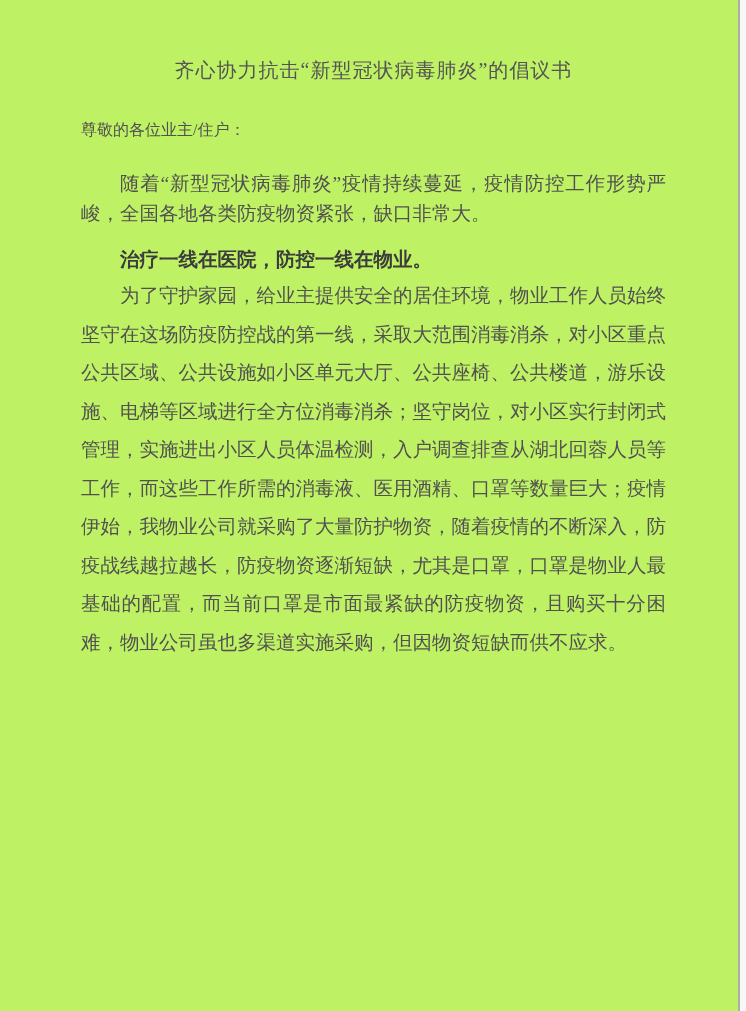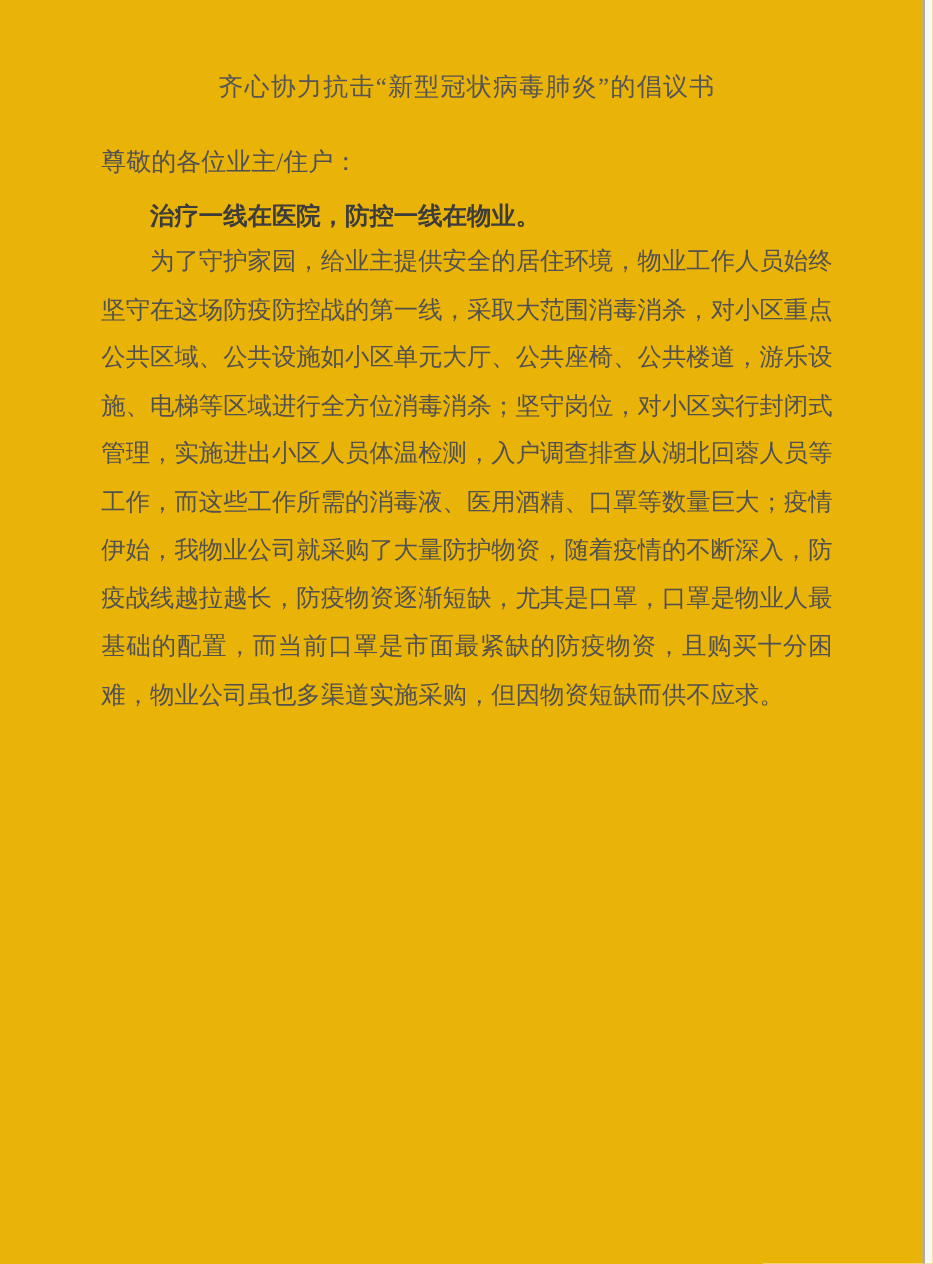--- a/index.html
+++ b/index.html
@@ -4,39 +4,39 @@
 <style>
   html, body {
     margin: 0;
     padding: 0;
     background: #ffffff;
   }
   .page {
     position: relative;
     width: 746px;
     height: 1011px;
-    background: #eab308;
+    background: #bef264;
     overflow: hidden;
     font-family: "Liberation Serif", "DejaVu Serif", serif;
     color: #515151;
     box-sizing: border-box;
     padding: 57px 80px 0 81px;
   }
   .title {
     margin: 0;
     font-size: 20px;
     line-height: 26px;
     font-weight: normal;
     text-align: center;
     letter-spacing: 1px;
     color: #555555;
   }
   .salutation {
     margin: 34px 0 0 0;
-    font-size: 20px;
+    font-size: 16px;
     line-height: 26px;
   }
   .para {
     margin: 0;
     font-size: 19.5px;
     text-align: justify;
     text-indent: 2em;
   }
   .para-lead {
     margin-top: 26px;
@@ -88,20 +88,21 @@
 </style>
 </head>
 <body>
 
 <div class="page">
 
   <h1 class="title">齐心协力抗击“新型冠状病毒肺炎”的倡议书</h1>
 
   <p class="salutation">尊敬的各位业主/住户：</p>
 
+  <p class="para para-lead">随着“新型冠状病毒肺炎”疫情持续蔓延，疫情防控工作形势严峻，全国各地各类防疫物资紧张，缺口非常大。</p>
 
   <p class="para para-key">治疗一线在医院，防控一线在物业。</p>
 
   <p class="para para-body">为了守护家园，给业主提供安全的居住环境，物业工作人员始终坚守在这场防疫防控战的第一线，采取大范围消毒消杀，对小区重点公共区域、公共设施如小区单元大厅、公共座椅、公共楼道，游乐设施、电梯等区域进行全方位消毒消杀；坚守岗位，对小区实行封闭式管理，实施进出小区人员体温检测，入户调查排查从湖北回蓉人员等工作，而这些工作所需的消毒液、医用酒精、口罩等数量巨大；疫情伊始，我物业公司就采购了大量防护物资，随着疫情的不断深入，防疫战线越拉越长，防疫物资逐渐短缺，尤其是口罩，口罩是物业人最基础的配置，而当前口罩是市面最紧缺的防疫物资，且购买十分困难，物业公司虽也多渠道实施采购，但因物资短缺而供不应求。</p>
 
 
 
   <div class="edge-margin"></div>
   <div class="edge-strip"></div>
 

